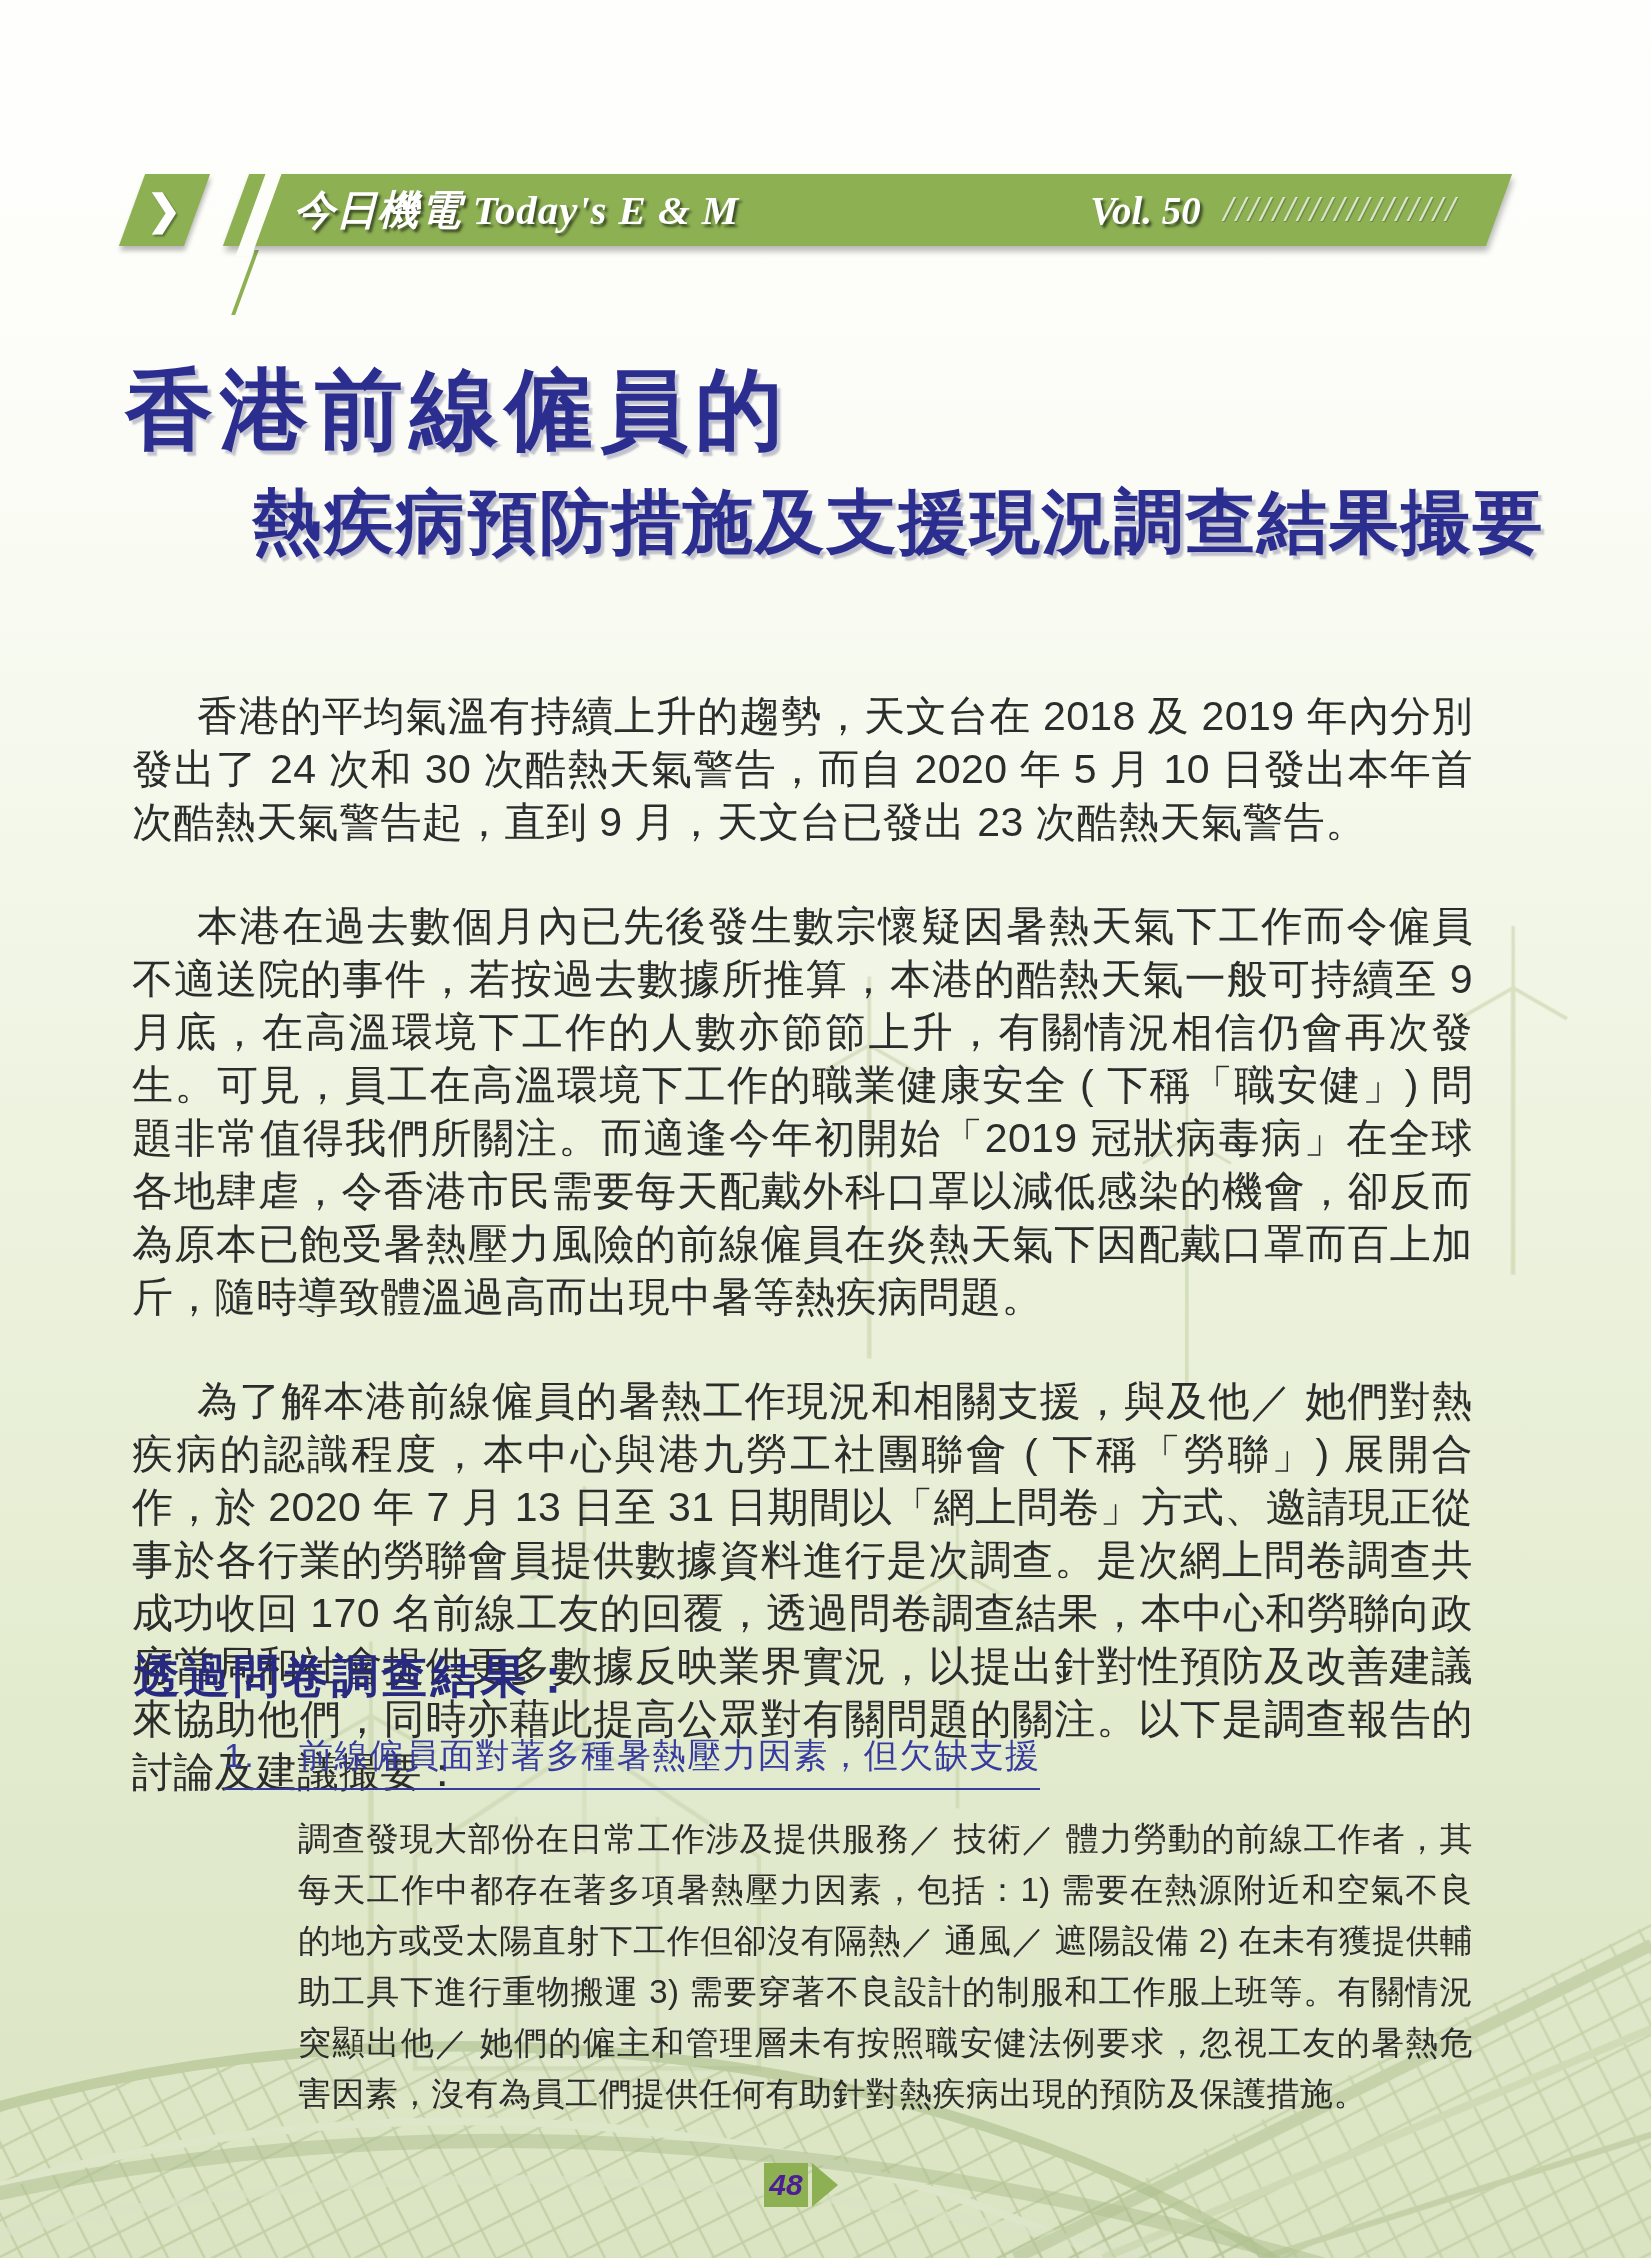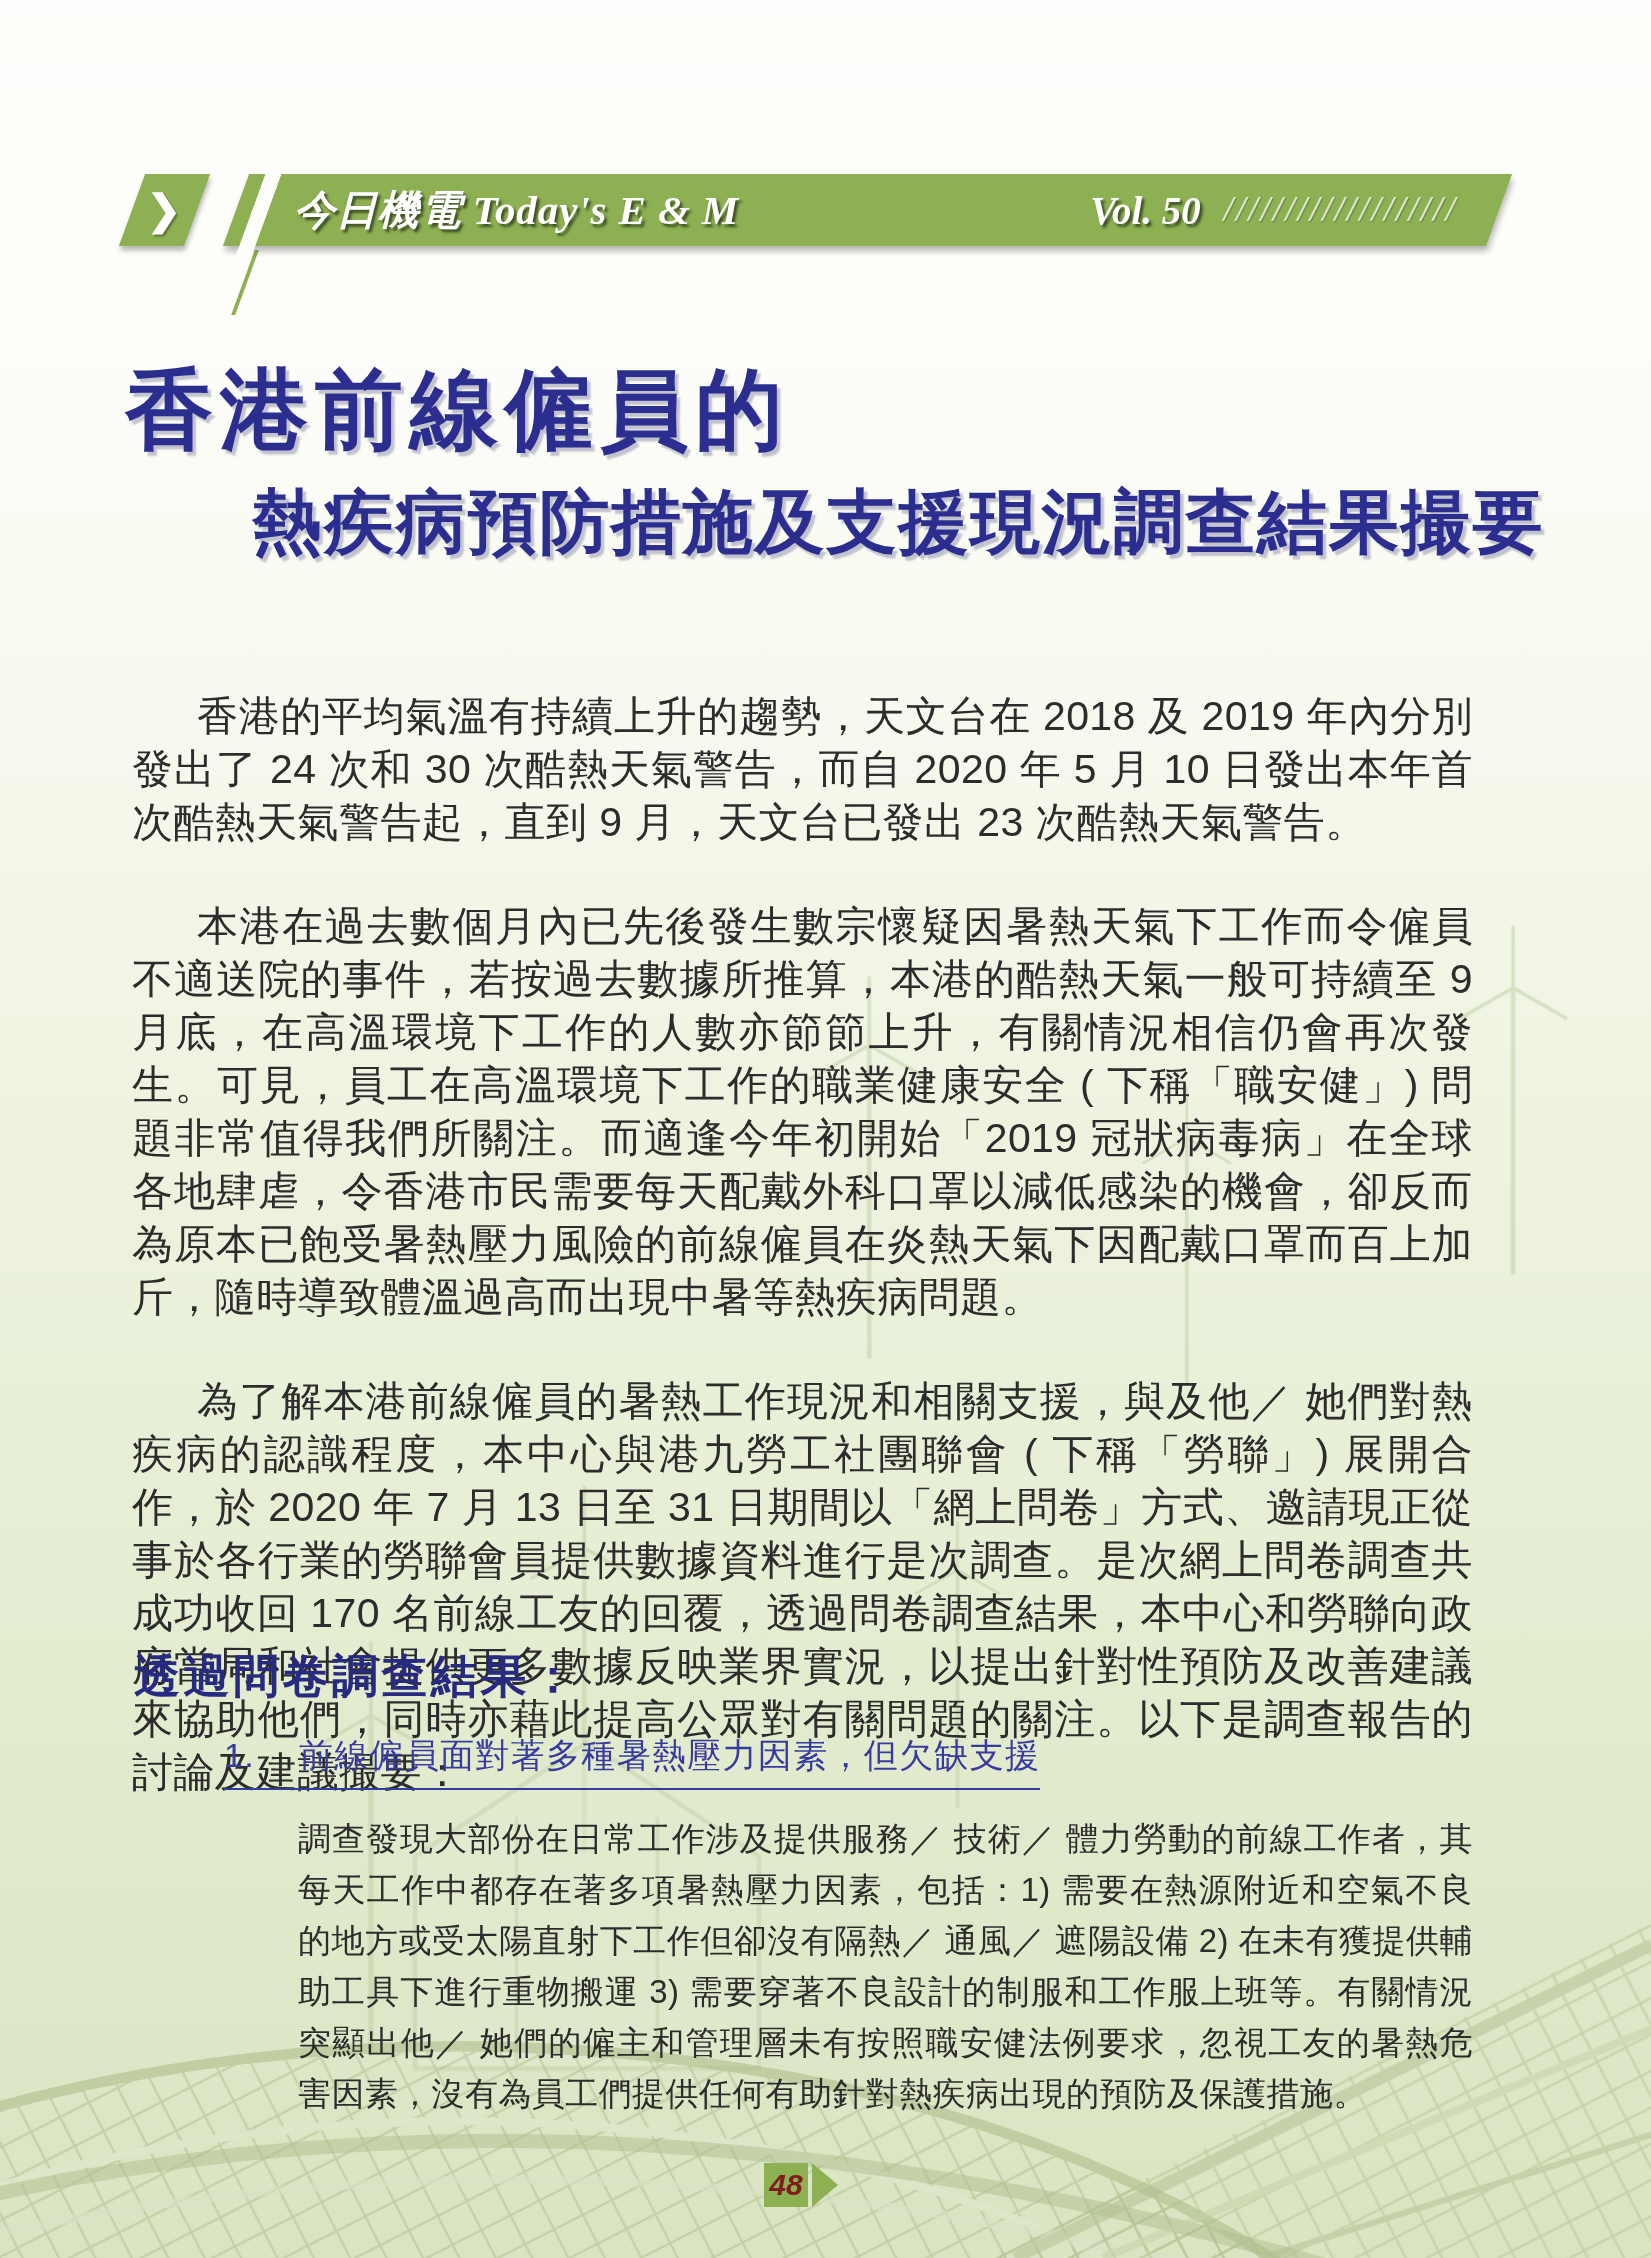--- a/index.html
+++ b/index.html
@@ -97,21 +97,21 @@
   .finding-body{
     margin:23px 12px 0 74px;width:1175px;font-size:33px;line-height:51px;
     color:#2c2c2c;text-align:justify;letter-spacing:0.4px;
   }
 
   
   .page-badge{position:absolute;left:764px;top:2163px;display:flex;align-items:center;}
   .badge-box{
     width:44px;height:44px;background:#8cb052;display:flex;
     align-items:center;justify-content:center;
-    font-style:italic;font-weight:bold;font-size:30px;color:#7f1d1d;
+    font-style:italic;font-weight:bold;font-size:30px;color:#4c1d95;
   }
   .badge-arrow{
     width:0;height:0;margin-left:3.5px;
     border-top:22px solid transparent;border-bottom:22px solid transparent;
     border-left:26.5px solid #8cb052;
   }
 </style>
 </head>
 <body>
 

